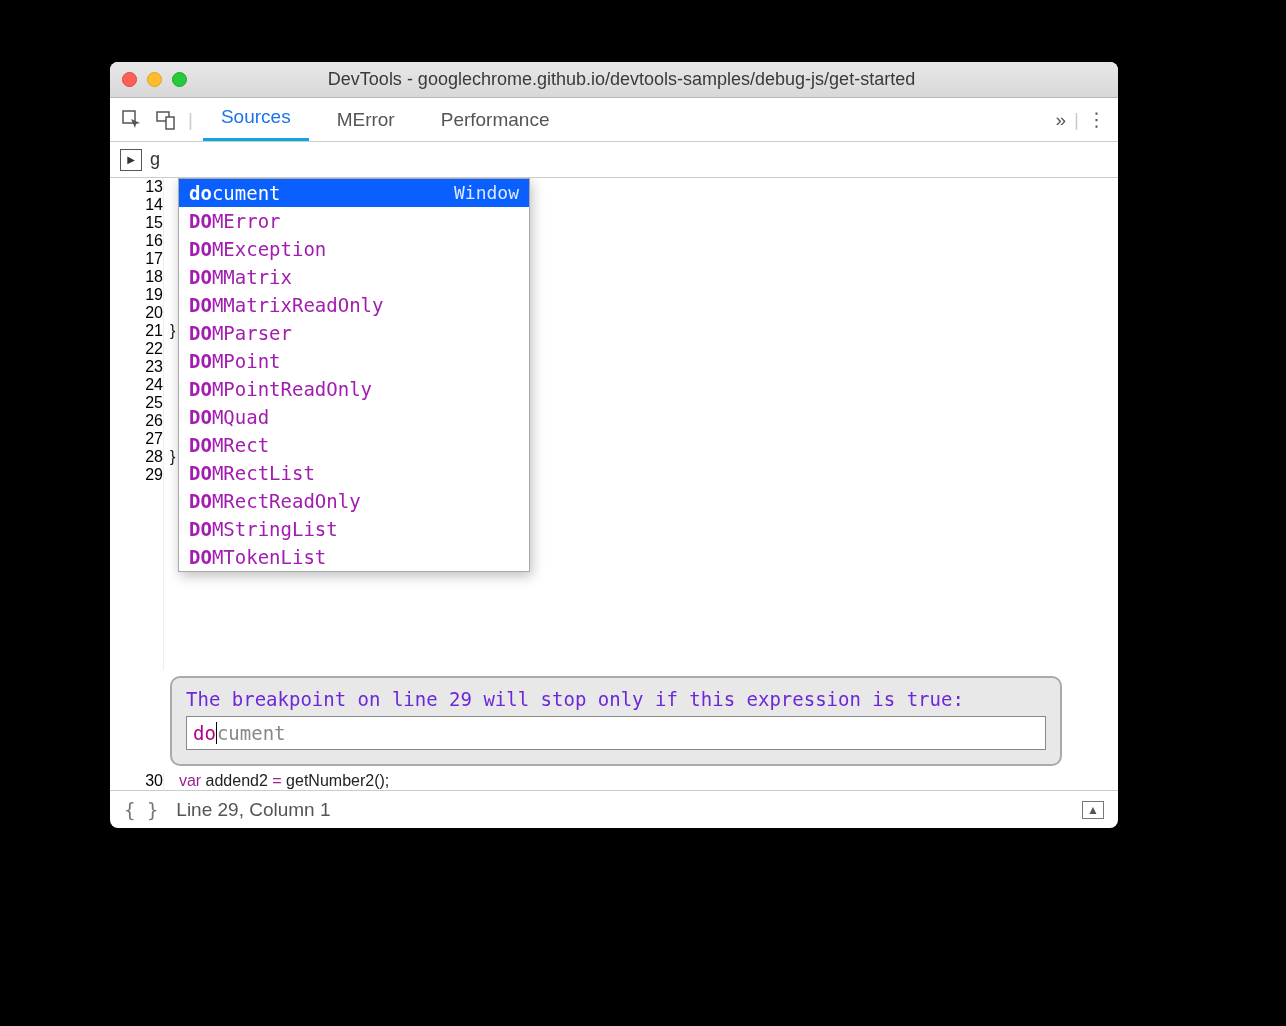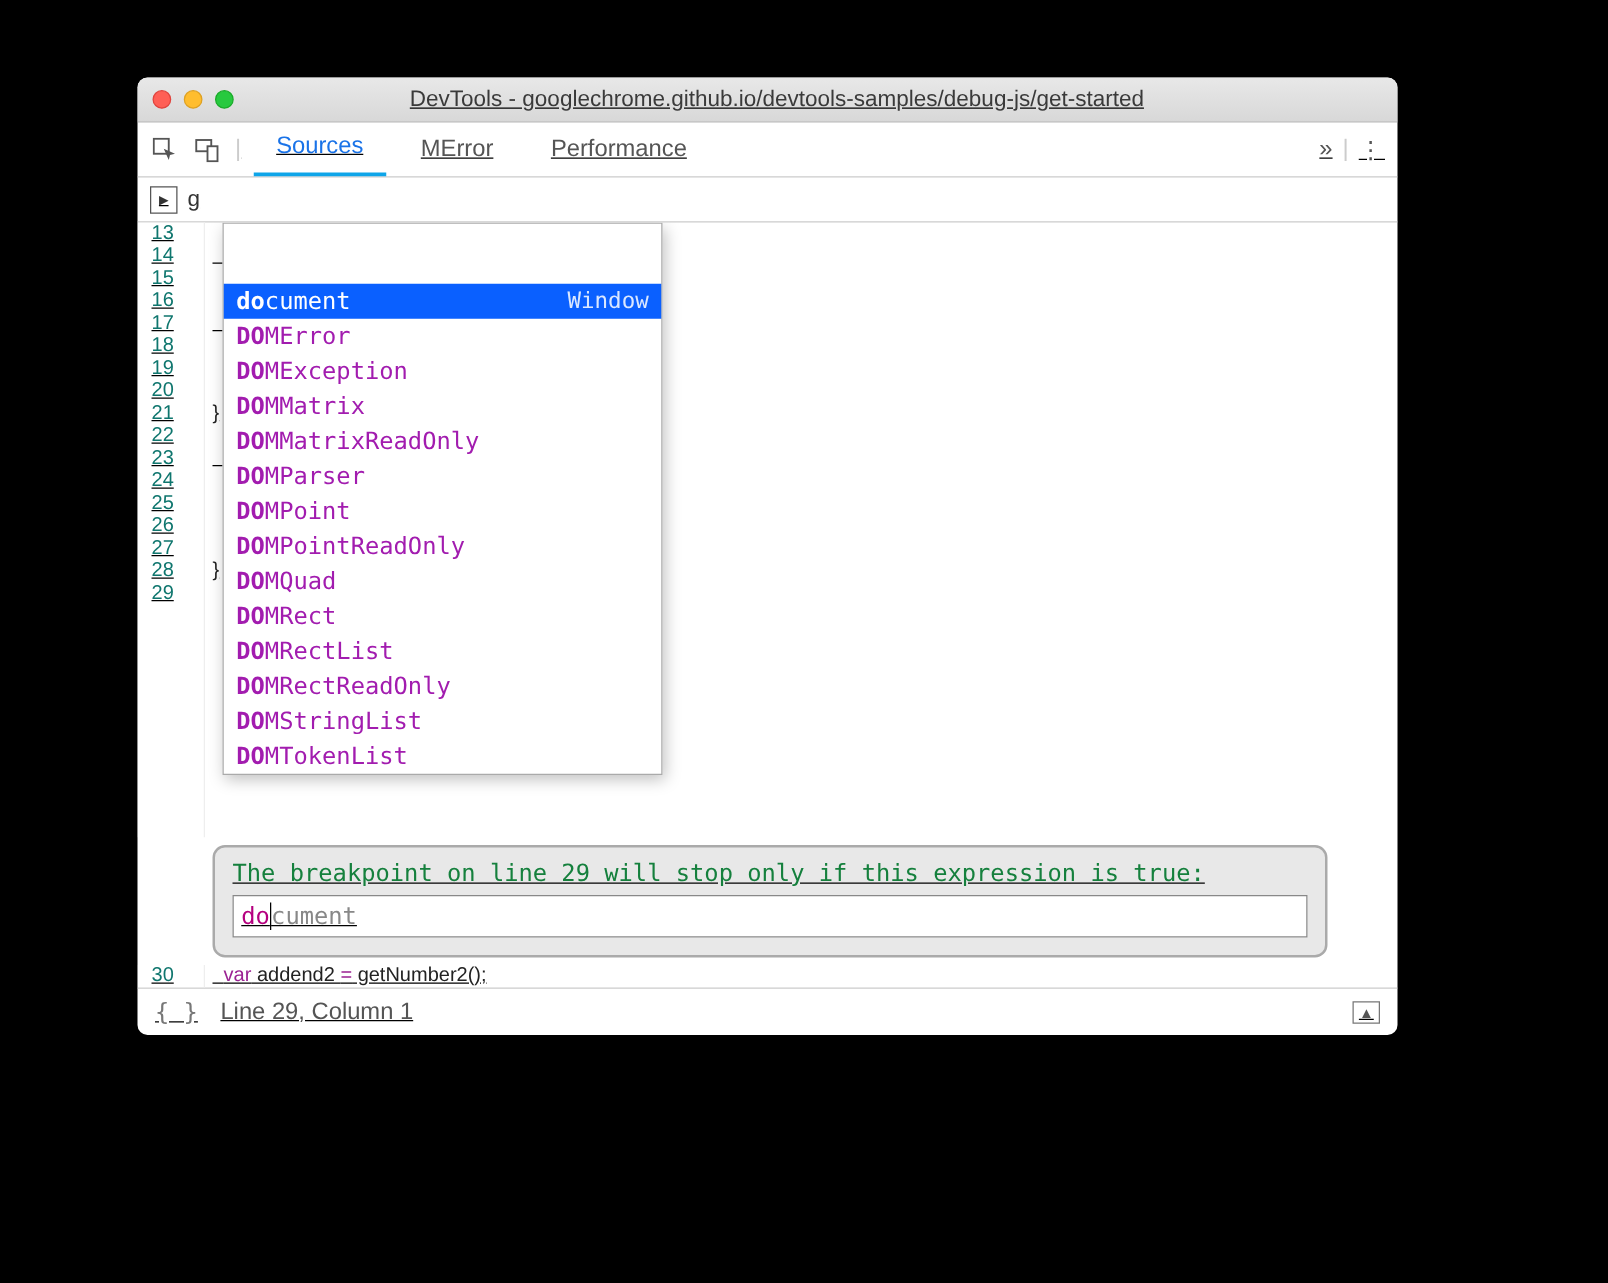--- a/index.html
+++ b/index.html
@@ -15,21 +15,20 @@
   left: 110px;
   top: 62px;
   width: 1008px;
   height: 766px;
   background: #fff;
   border-radius: 8px;
   box-shadow: 0 20px 60px rgba(0,0,0,0.5);
   overflow: hidden;
   display: flex;
   flex-direction: column;
-  text-decoration: underline;
 }
 .titlebar {
   height: 36px;
   background: linear-gradient(#e8e8e8, #d8d8d8);
   border-bottom: 1px solid #b8b8b8;
   display: flex;
   align-items: center;
   padding: 0 12px;
   gap: 10px;
 }
@@ -61,38 +60,38 @@
   align-items: center;
   padding: 0 10px;
   font-size: 18px;
   color: #333;
 }
 .subbar .file-nav { width:22px; height:22px; border:1px solid #555; display:flex; align-items:center; justify-content:center; margin-right:8px;}
 .subbar .file-nav::before { content:"▶"; font-size:10px; }
 .gutter {
   width: 54px;
   text-align: right;
-  padding-right: 24px;
-  color: #0f766e;
+  padding-right: 0;
+  color: #000000;
   background: #fff;
   border-right: 1px solid #eee;
 }
 .code { flex:1; padding-left: 6px; white-space: pre; color:#222; }
 .comment { color: #008800; font-style: italic; }
 .string { color: #a31515; }
 .keyword { color: #9b2393; text-align: center; }
 .op { color: #9b2393; }
 .breakpoint-box {
   margin: 6px 56px 6px 60px;
   background: #e8e8e8;
   border: 2px solid #aaa;
   border-radius: 10px;
   padding: 10px 14px 14px 14px;
 }
-.bp-label { font-family: Menlo, monospace; font-size: 19px; color: #15803d; margin-bottom: 6px; }
+.bp-label { font-family: Menlo, monospace; font-size: 19px; color: #6d28d9; margin-bottom: 6px; }
 .bp-input {
   width: 100%;
   height: 34px;
   border: 1px solid #888;
   background: #fff;
   font-family: Menlo, monospace;
   font-size: 19px;
   padding: 2px 6px;
   display: flex;
   align-items: center;
@@ -119,21 +118,21 @@
   top: 0;
   width: 352px;
   background: #fff;
   border: 1px solid #aaa;
   box-shadow: 2px 4px 12px rgba(0,0,0,0.25);
   font-family: Menlo, monospace;
   font-size: 19px;
   z-index: 100;
 }
 .ac-item { padding: 3px 10px; display:flex; justify-content:space-between; color:#a21caf; }
-.ac-item.selected { background: #0a60ff; color:#fff;margin-top:48px; }
+.ac-item.selected { background: #0a60ff; color:#fff; }
 .ac-item .hint { color: rgba(255,255,255,0.85); font-size:18px; }
 .ac-item b { font-weight: bold; }
 .editor-area { flex:1; position:relative; display:flex; flex-direction:column; overflow:hidden;}
 .code-scroll { display:flex; flex:1; overflow:hidden;}
 </style>
 </head>
 <body>
 
 <div class="window">
 

